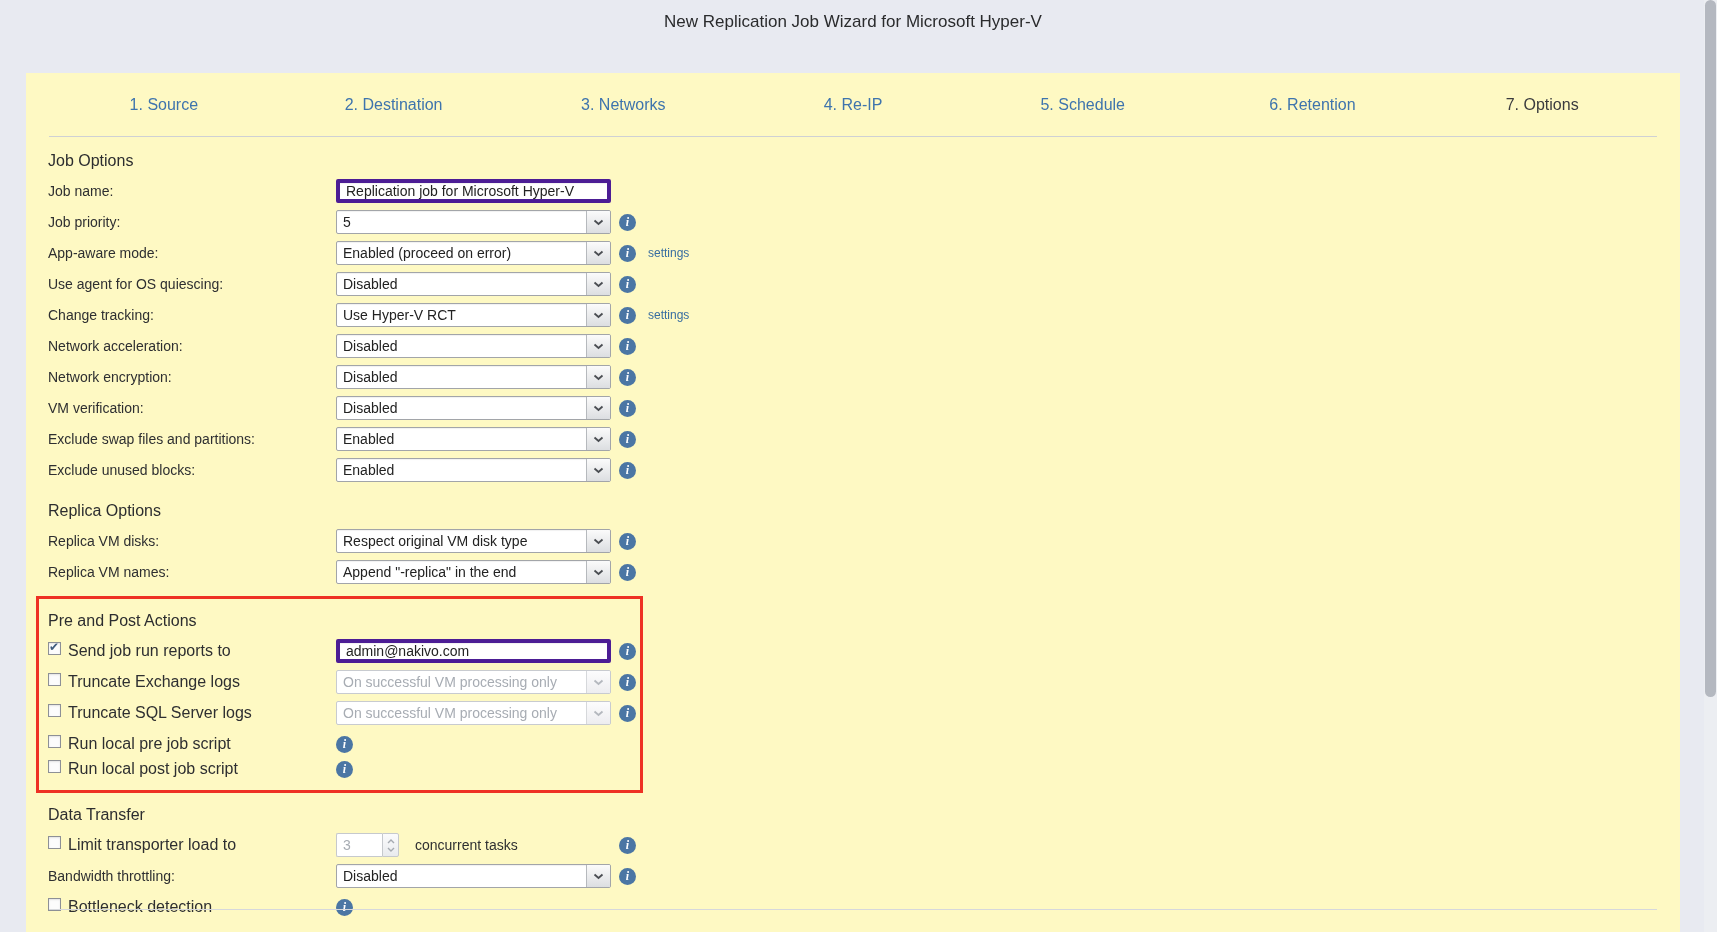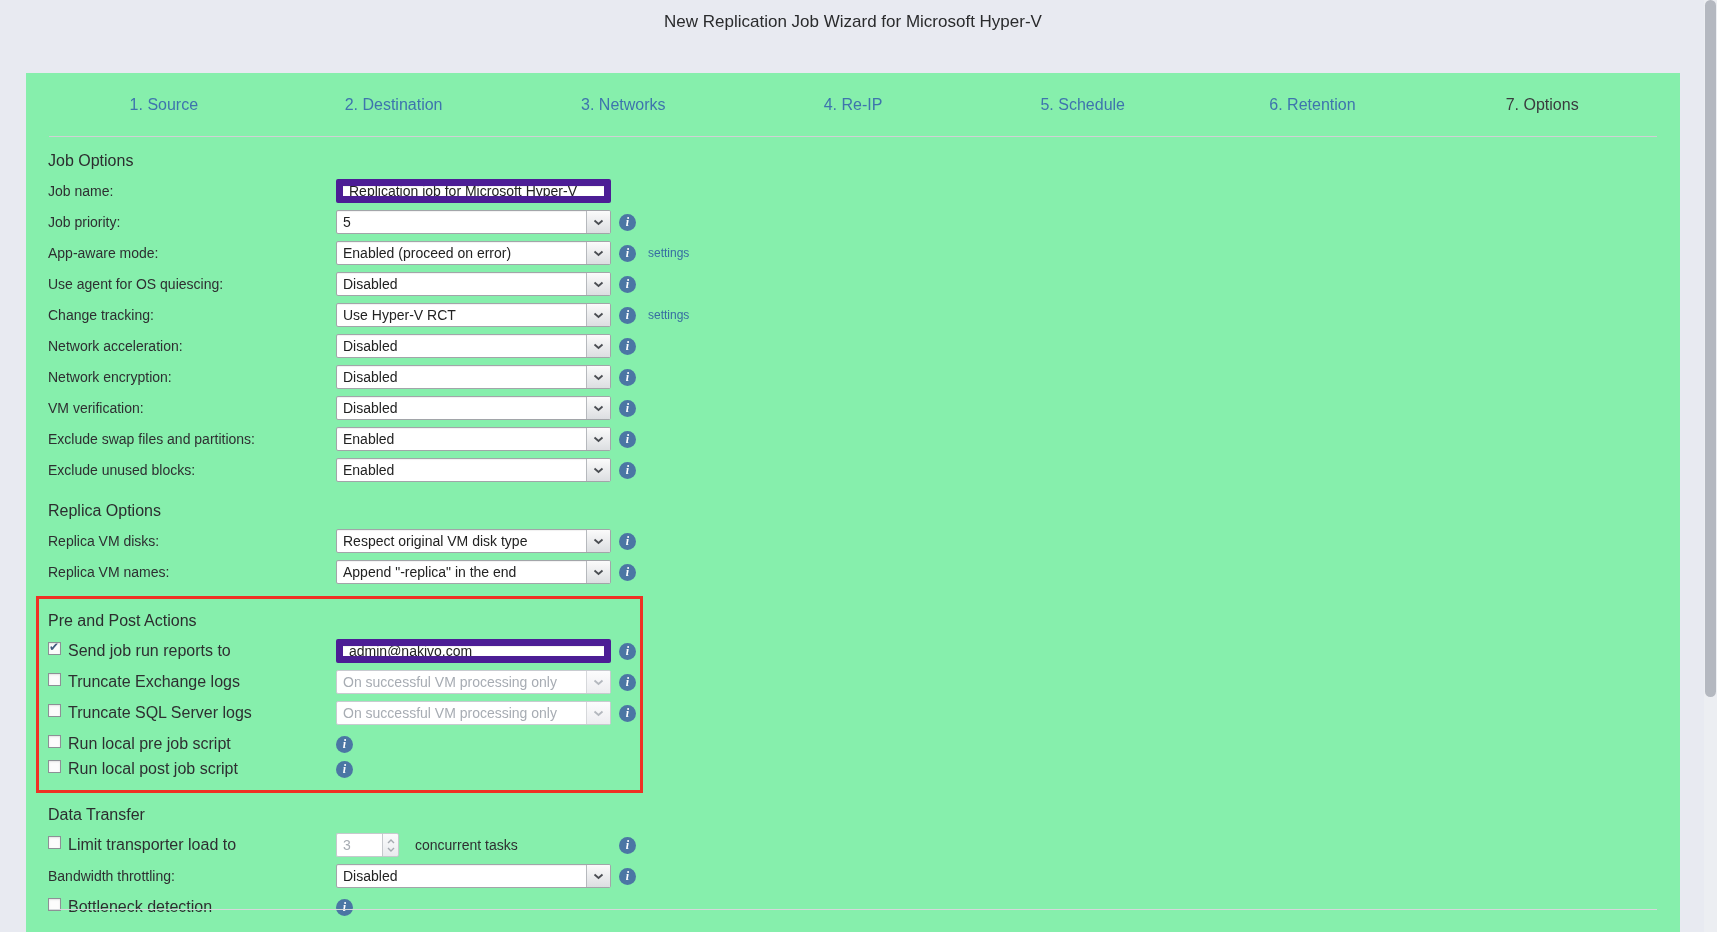--- a/index.html
+++ b/index.html
@@ -10,40 +10,40 @@
     position:relative;
     overflow:hidden;
     color:#2e2f31;
   }
   .title {
     position:absolute; top:12px; left:26px; width:1654px;
     text-align:center; font-size:17px; color:#2a2b2d;
   }
   .card {
     position:absolute; left:26px; top:73px; width:1654px; height:859px;
-    background:#86efac;
+    background:#fef9c3;
   }
   .tabs { display:flex; margin:0 23px; height:63px; align-items:center; }
   .step {
     flex:1; text-align:center; font-size:16px; color:#3e74ad; cursor:pointer;
     white-space:nowrap;
   }
   .step.active { color:#3a3b3e; }
   .hr { height:1px; background:#cfd1d4; margin:0 23px; }
   .hr-bottom { position:absolute; left:23px; right:23px; top:836px; height:1px; background:#d6d8db; }
   .content { padding:0 0 0 22px; }
 
   .sec-h { font-size:16px; color:#2c2d2f; margin:14px 0 9px 0; line-height:19px; }
   .row { display:flex; align-items:center; margin-bottom:7px; min-height:24px; }
   .lbl { width:288px; font-size:14px; color:#2e2f31; flex:none; }
   .cbgroup { width:288px; display:flex; align-items:flex-start; font-size:16px; color:#2e2f31; flex:none; }
   .cbl { margin-left:7px; }
 
   input.text {
-    width:275px; height:24px; border:7px solid #4c1d95; border-radius:2px;
+    width:275px; height:24px; border:4px solid #4c1d95; border-radius:2px;
     font-family:"Liberation Sans", sans-serif;
     font-size:14px; padding:0 6px; color:#222; background:#fff; flex:none;
     box-shadow: inset 0 1px 1px rgba(0,0,0,0.06);
   }
   .select {
     width:275px; height:24px; border:1px solid #a2a5a9; border-radius:2px;
     background:#fff; display:flex; align-items:center; flex:none; cursor:pointer;
     box-shadow: inset 0 1px 1px rgba(0,0,0,0.06);
   }
   .select .txt {

